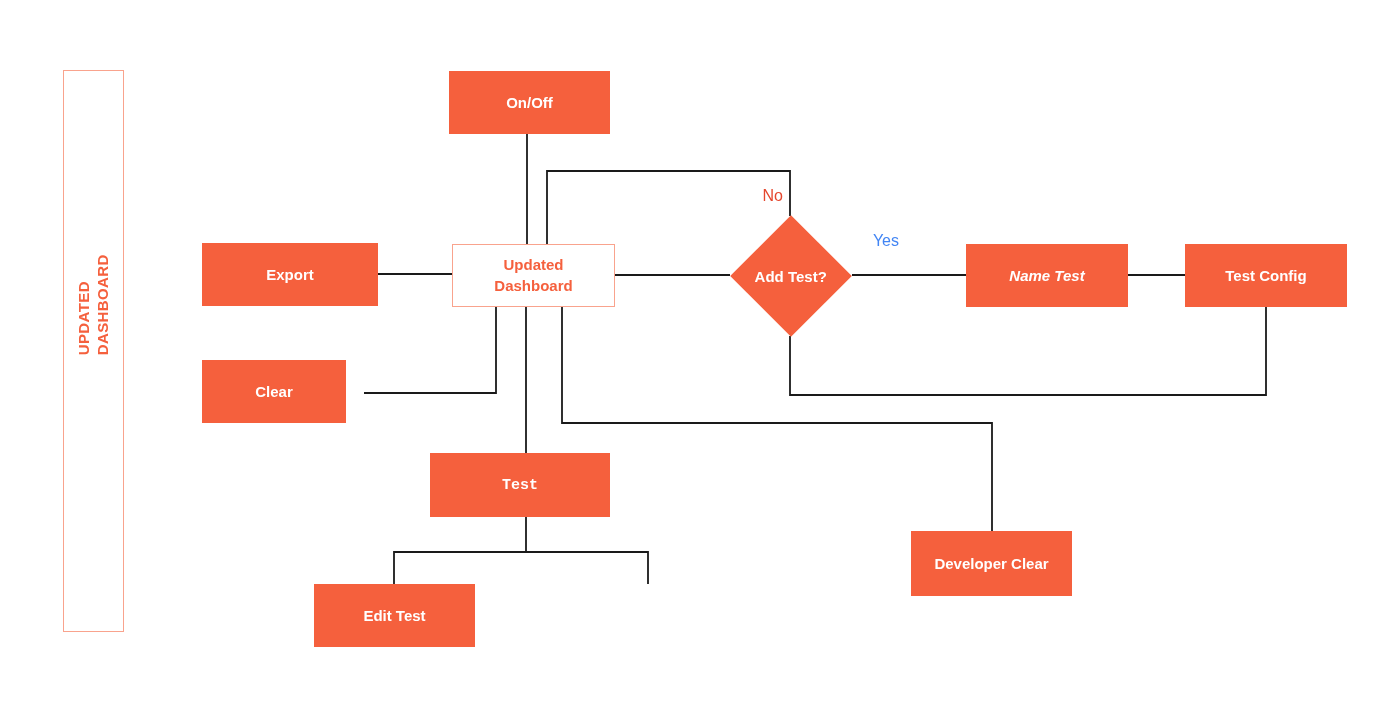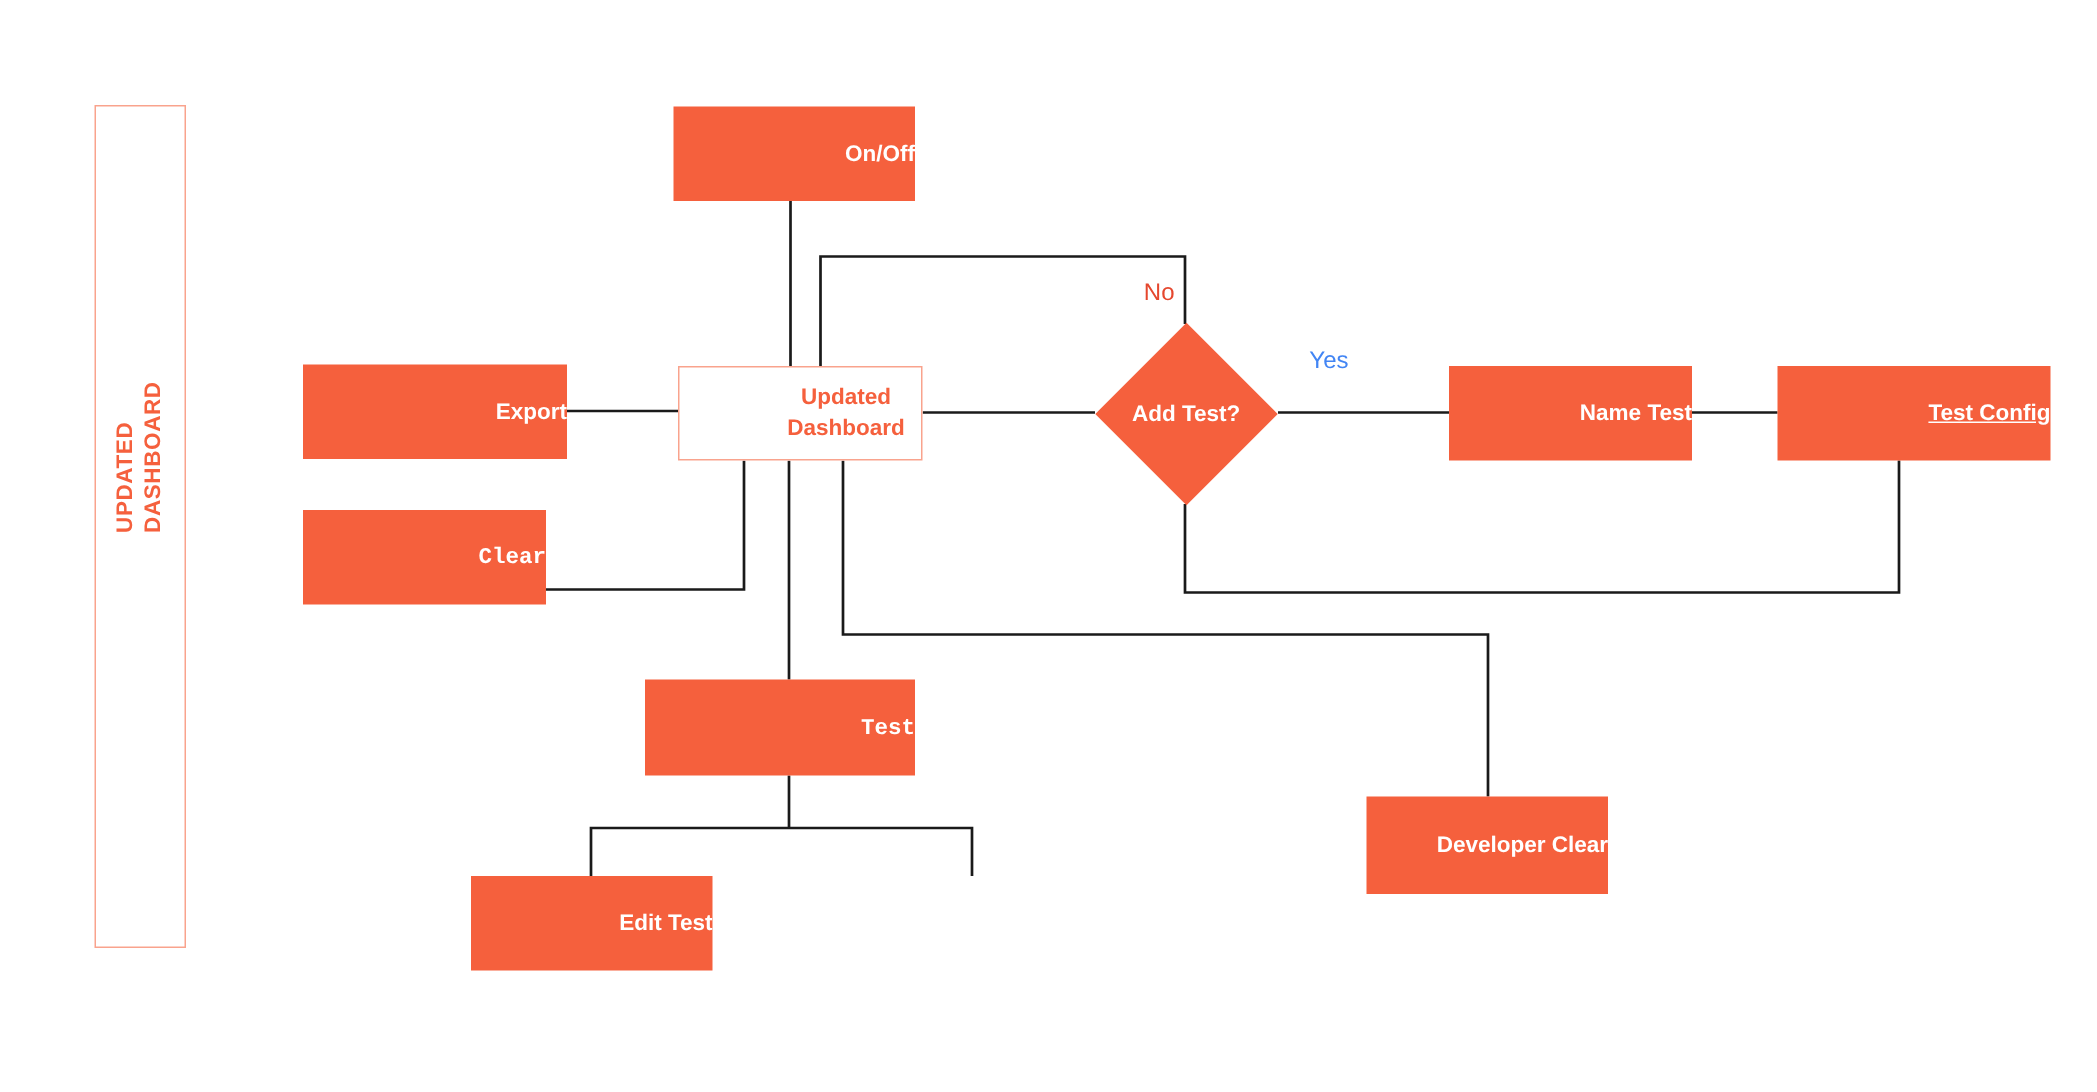--- a/index.html
+++ b/index.html
@@ -20,21 +20,21 @@
     fill: none;
     stroke: var(--connector-color, #1a1a1a);
     stroke-width: 1.8;
   }
   .node {
     position: absolute;
     background: var(--node-fill, #F5603D);
     color: var(--node-text, #ffffff);
     display: flex;
     align-items: center;
-    justify-content: flex-end;
+    justify-content: center;
     text-align: center;
     font-size: 15px;
     font-weight: 700;
     box-sizing: border-box;
   }
   .node.outlined {
     background: #ffffff;
     border: 1px solid var(--outline-border, #F9A38D);
     color: var(--accent-text, #F5603D);
     line-height: 1.35;
@@ -83,23 +83,23 @@
     font-weight: 700;
     letter-spacing: 0.4px;
     white-space: pre-line;
     text-align: left;
     line-height: 1.25;
   }
   
   .n-on-off        { left: 449px;  top: 71px;  width: 161px; height: 63px; }
   .n-dashboard     { left: 452px;  top: 244px; width: 163px; height: 63px; }
   .n-export        { left: 202px;  top: 243px; width: 176px; height: 63px; }
-  .n-clear         { left: 202px;  top: 340px; width: 162px; height: 63px; font-family: Liberation Mono, monospace; }
-  .n-name-test     { left: 966px;  top: 244px; width: 162px; height: 63px; }
-  .n-test-config   { left: 1185px; top: 244px; width: 182px; height: 63px; text-decoration: underline; }
+  .n-clear         { left: 202px;  top: 360px; width: 144px; height: 63px; }
+  .n-name-test     { left: 966px;  top: 244px; width: 162px; height: 63px; font-style: italic; }
+  .n-test-config   { left: 1185px; top: 244px; width: 162px; height: 63px; }
   .n-test          { left: 430px;  top: 453px; width: 180px; height: 64px; font-family: Liberation Mono, monospace; }
   .n-edit-test     { left: 314px;  top: 584px; width: 161px; height: 63px; }
   .n-start-stop    { left: 569px;  top: 584px; width: 161px; height: 63px; }
   .n-developer     { left: 911px;  top: 531px; width: 161px; height: 65px; }
 </style>
 </head>
 <body>
 
 <div class="canvas">
 

